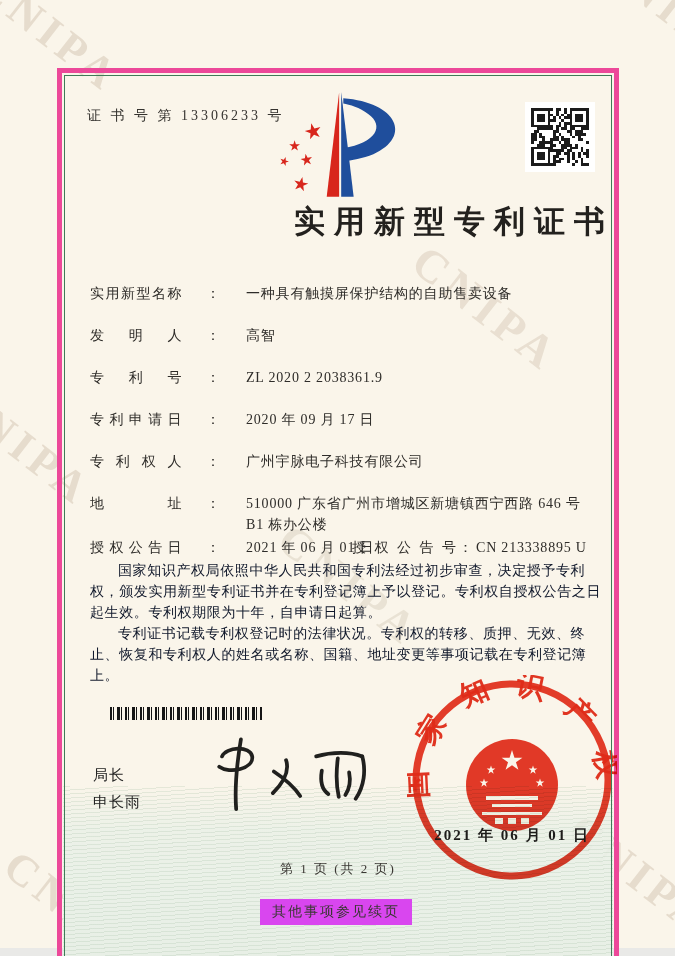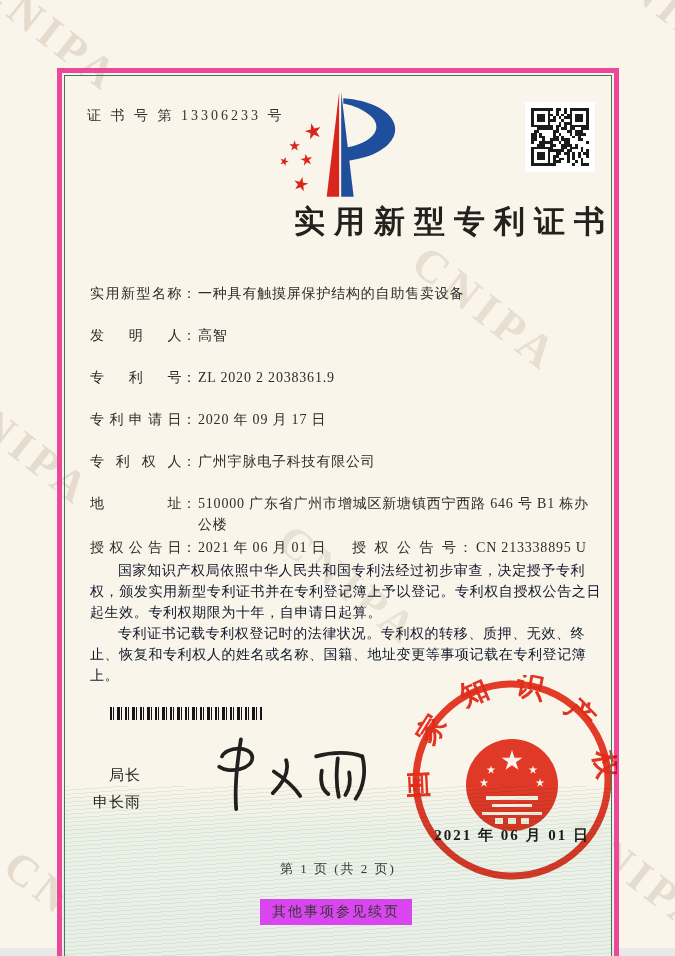--- a/index.html
+++ b/index.html
@@ -41,41 +41,41 @@
   .qr-box { position:absolute; left:463px; top:29px; width:70px; height:70px; background:#fff; padding:6px; }
   #qrgrid { display:grid; grid-template-columns:repeat(21,1fr); grid-auto-rows:1fr; width:58px; height:58px; background:#fff; }
   #qrgrid i { display:block; }
   #qrgrid i.d { background:#1b1b1b; }
 
   .title { position:absolute; left:0; top:128px; width:100%; text-align:right;
            font-size:31px; font-weight:bold; letter-spacing:9px; color:#23211e; }
 
   
   .fields { position:absolute; left:28px; top:210px; width:506px; font-size:14px; color:#2e2c29; }
-  .frow { display:flex; line-height:21px; margin-bottom:21px; align-items:flex-start; }
+  .frow { display:flex; line-height:21px; margin-bottom:21px; align-items:flex-start;gap:24px; }
   .frow.addr { margin-bottom:2px; }
   .frow.grant { position:relative;align-items:flex-end; }
   .flabel { display:inline-block; width:92px; text-align:justify; text-align-last:justify; letter-spacing:0.5px; flex:none; }
   .fcolon { flex:none; width:16px; }
   .fvalue { letter-spacing:0.8px; max-width:396px; }
   .grant2 { position:absolute; left:262px; top:0; white-space:nowrap; }
   .g2label { letter-spacing:2.5px; }
 
   
   .paras { position:absolute; left:28px; top:487px; width:512px; font-size:14px;
            line-height:21px; color:#0f172a; }
   .paras p { text-indent:2em; letter-spacing:0.6px; }
 
   
   .barcode { position:absolute; left:48px; top:634px; width:152px; height:13px;
       background:repeating-linear-gradient(90deg,#151515 0 2px,transparent 2px 3px,#151515 3px 4px,
         transparent 4px 7px,#151515 7px 10px,transparent 10px 11px,#151515 11px 12px,transparent 12px 15px); }
 
   .director { position:absolute; left:31px; top:688px; font-family:"Liberation Sans","DejaVu Sans",sans-serif;
-              font-size:15px; line-height:27px; color:#222; letter-spacing:1px;text-align:right; }
+              font-size:15px; line-height:27px; color:#222; letter-spacing:1px; }
 
   .signature { position:absolute; left:145px; top:652px; width:160px; height:92px; }
 
   .seal { position:absolute; left:345px; top:602px; width:210px; height:210px; mix-blend-mode:multiply; }
   .seal-date { position:absolute; left:348px; top:753px; width:204px; text-align:center;
                font-size:15px; letter-spacing:2px; color:#1d1c1a; font-weight:bold; }
 
   .page-footer { position:absolute; left:0; top:787px; width:100%; text-align:center;
                  font-size:13px; letter-spacing:2px; color:#3a3733; }
 

